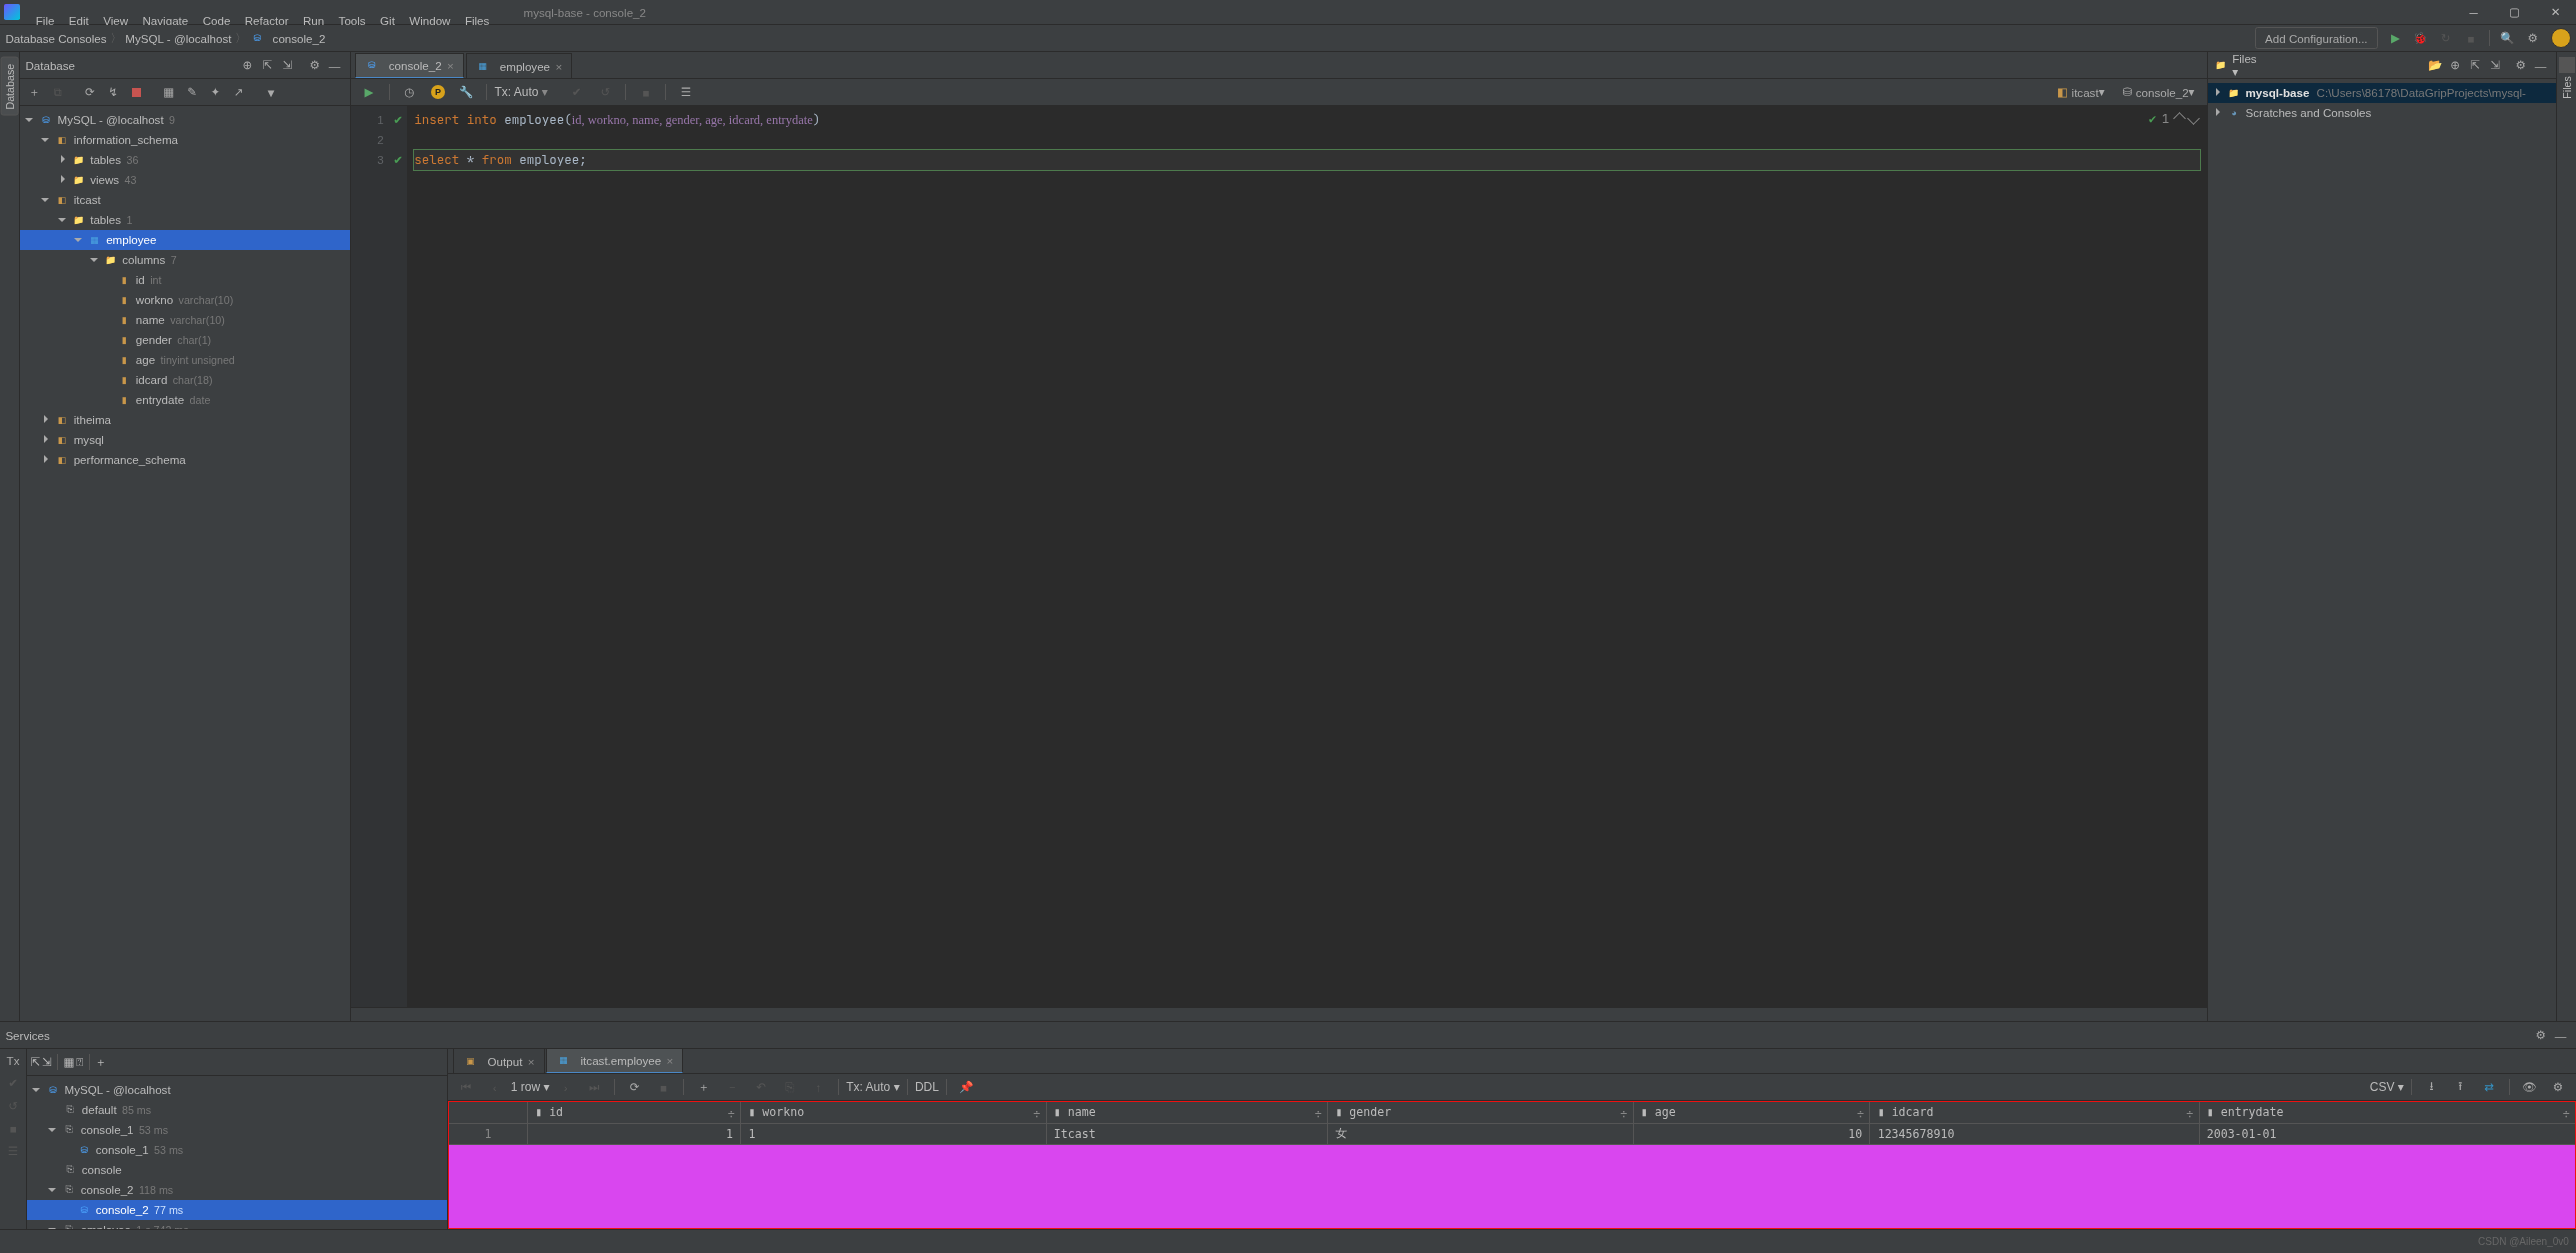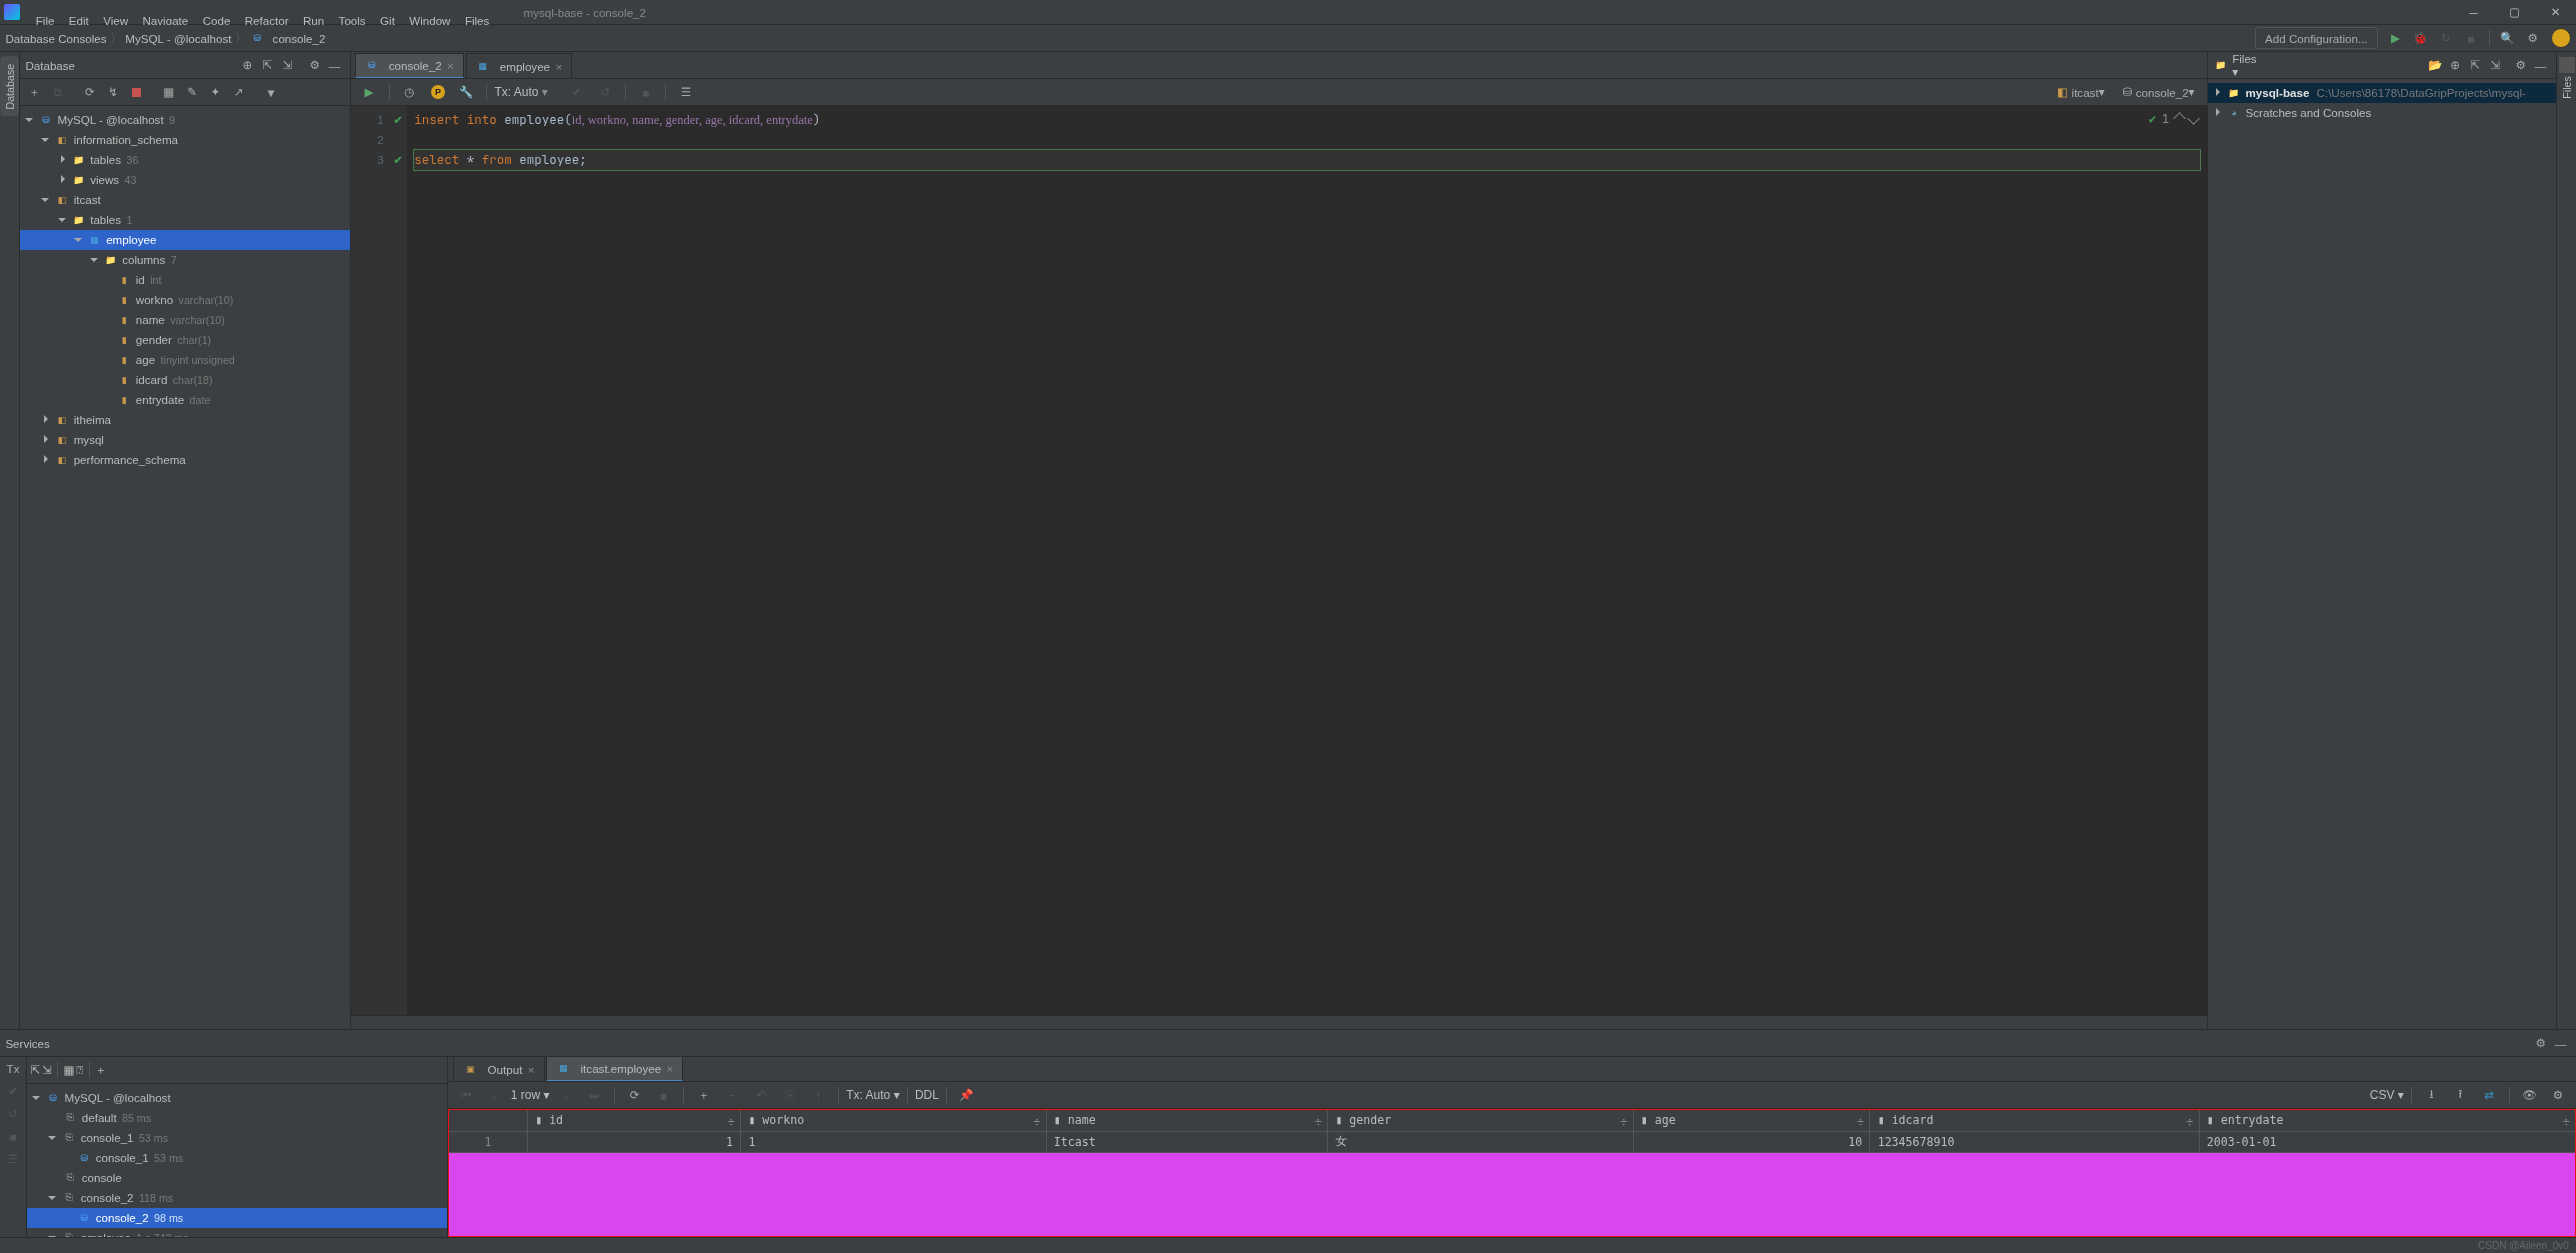--- a/index.html
+++ b/index.html
@@ -153,21 +153,21 @@
 
   .grid-wrap{ flex:1; overflow:auto; background:#d946ef;}
   .grid-wrap.redbox{ outline:1.8px solid #e11; outline-offset:-1.8px;}
   table.rs { border-collapse:collapse; width:100%; table-layout:fixed;}
   table.rs th, table.rs td { border:0.9px solid #555; padding:2.7px 7.2px; font-family:Consolas,monospace; font-size:11.6px; height:21.5px; }
   table.rs th { background:#3c3f41; color:#bbb; font-weight:normal; text-align:left; position:relative;}
   table.rs th .sortic{ position:absolute;right:5.4px;top:5.4px;color:#888;}
   table.rs td { background:#3c3f41; color:#bbb;}
   table.rs th.rownum,table.rs td.rownum{ width:27px;text-align:center;color:#888;}
 
-  .statusbar { height:16px; background:#3c3f41; display:flex; justify-content:flex-end; align-items:center; padding-right:7.2px; color:#676767; font-size:10px; border-top:0.9px solid #2b2b2b;}
+  .statusbar { height:24px; background:#3c3f41; display:flex; justify-content:flex-end; align-items:center; padding-right:7.2px; color:#676767; font-size:10px; border-top:0.9px solid #2b2b2b;}
 </style>
 </head>
 <body>
 
 <div class="titlebar">
   <div class="logo"></div>
   <div class="menu-item"><span>File</span></div>
   <div class="menu-item"><span>Edit</span></div>
   <div class="menu-item"><span>View</span></div>
   <div class="menu-item"><span>Navigate</span></div>
@@ -488,21 +488,21 @@
         </div>
         <div class="tree-row" style="padding-left:21.5px">
           <span class="tw open"></span>
             <span class="ticon">⎘</span>
             <span>console_2</span>
             <span class="muted">118 ms</span>
         </div>
         <div class="tree-row sel" style="padding-left:50px">
           <span class="ticon ic-db">⛁</span>
             <span>console_2</span>
-            <span class="muted" style="color:#cfe3ff">98 ms</span>
+            <span class="muted" style="color:#cfe3ff">77 ms</span>
         </div>
         <div class="tree-row" style="padding-left:21.5px">
           <span class="tw open"></span>
             <span class="ticon">⎘</span>
             <span>employee</span>
             <span class="muted">1 s 742 ms</span>
         </div>
       </div>
     </div>
     <div class="svc-right">

